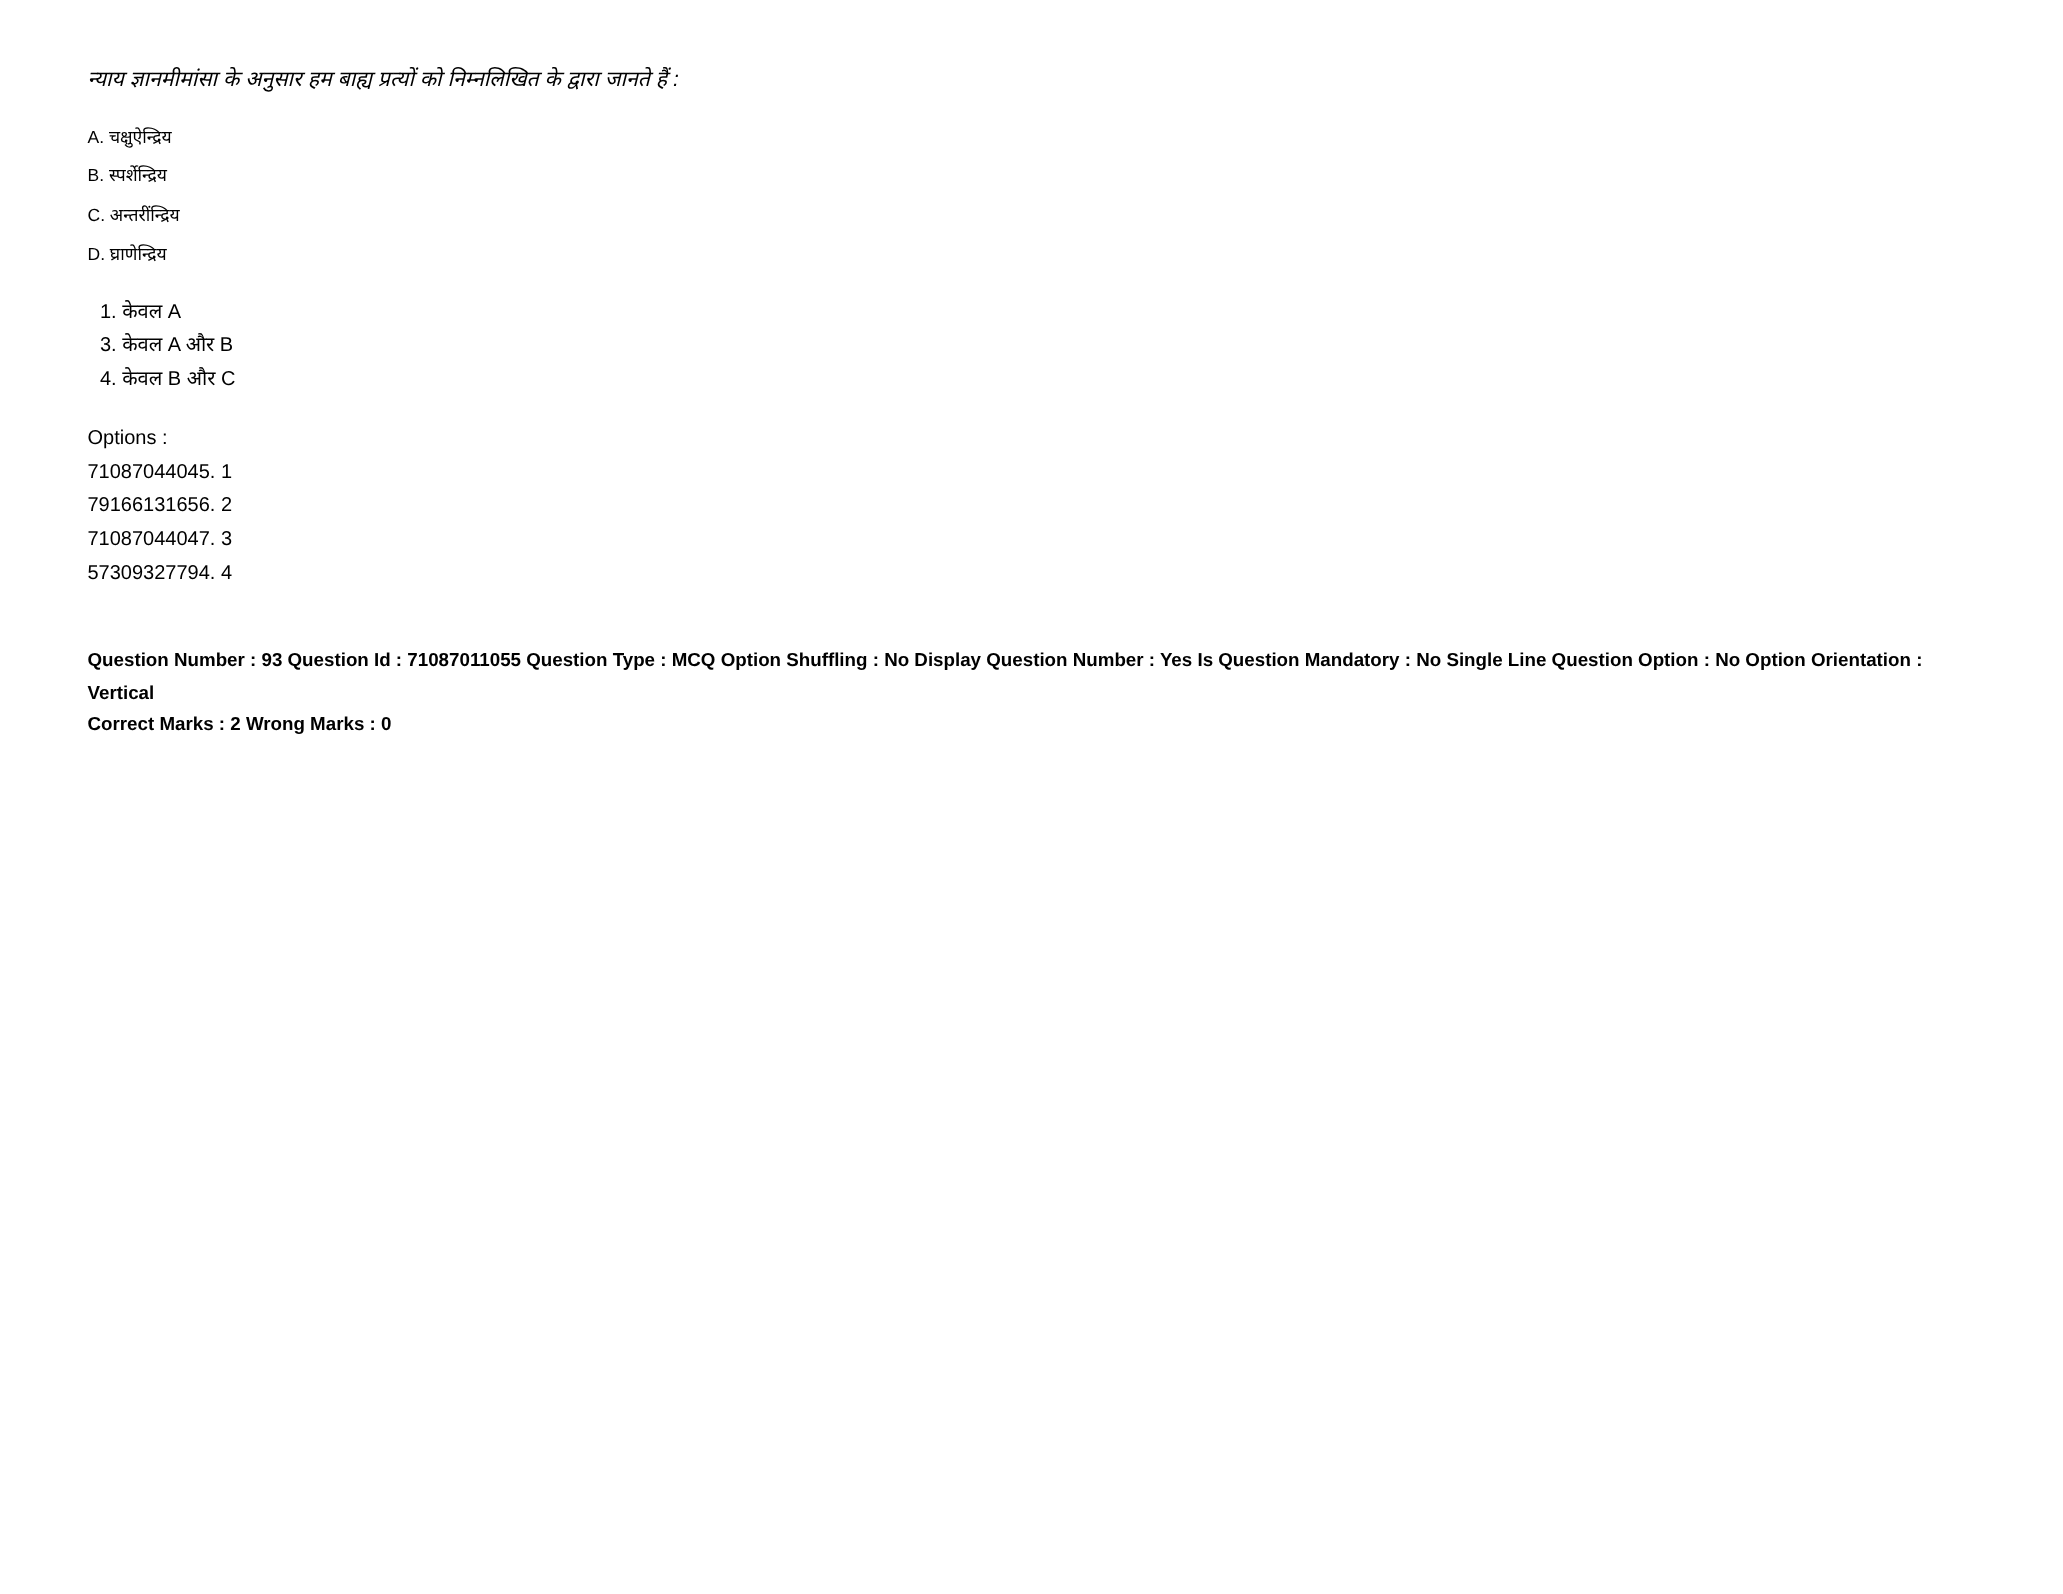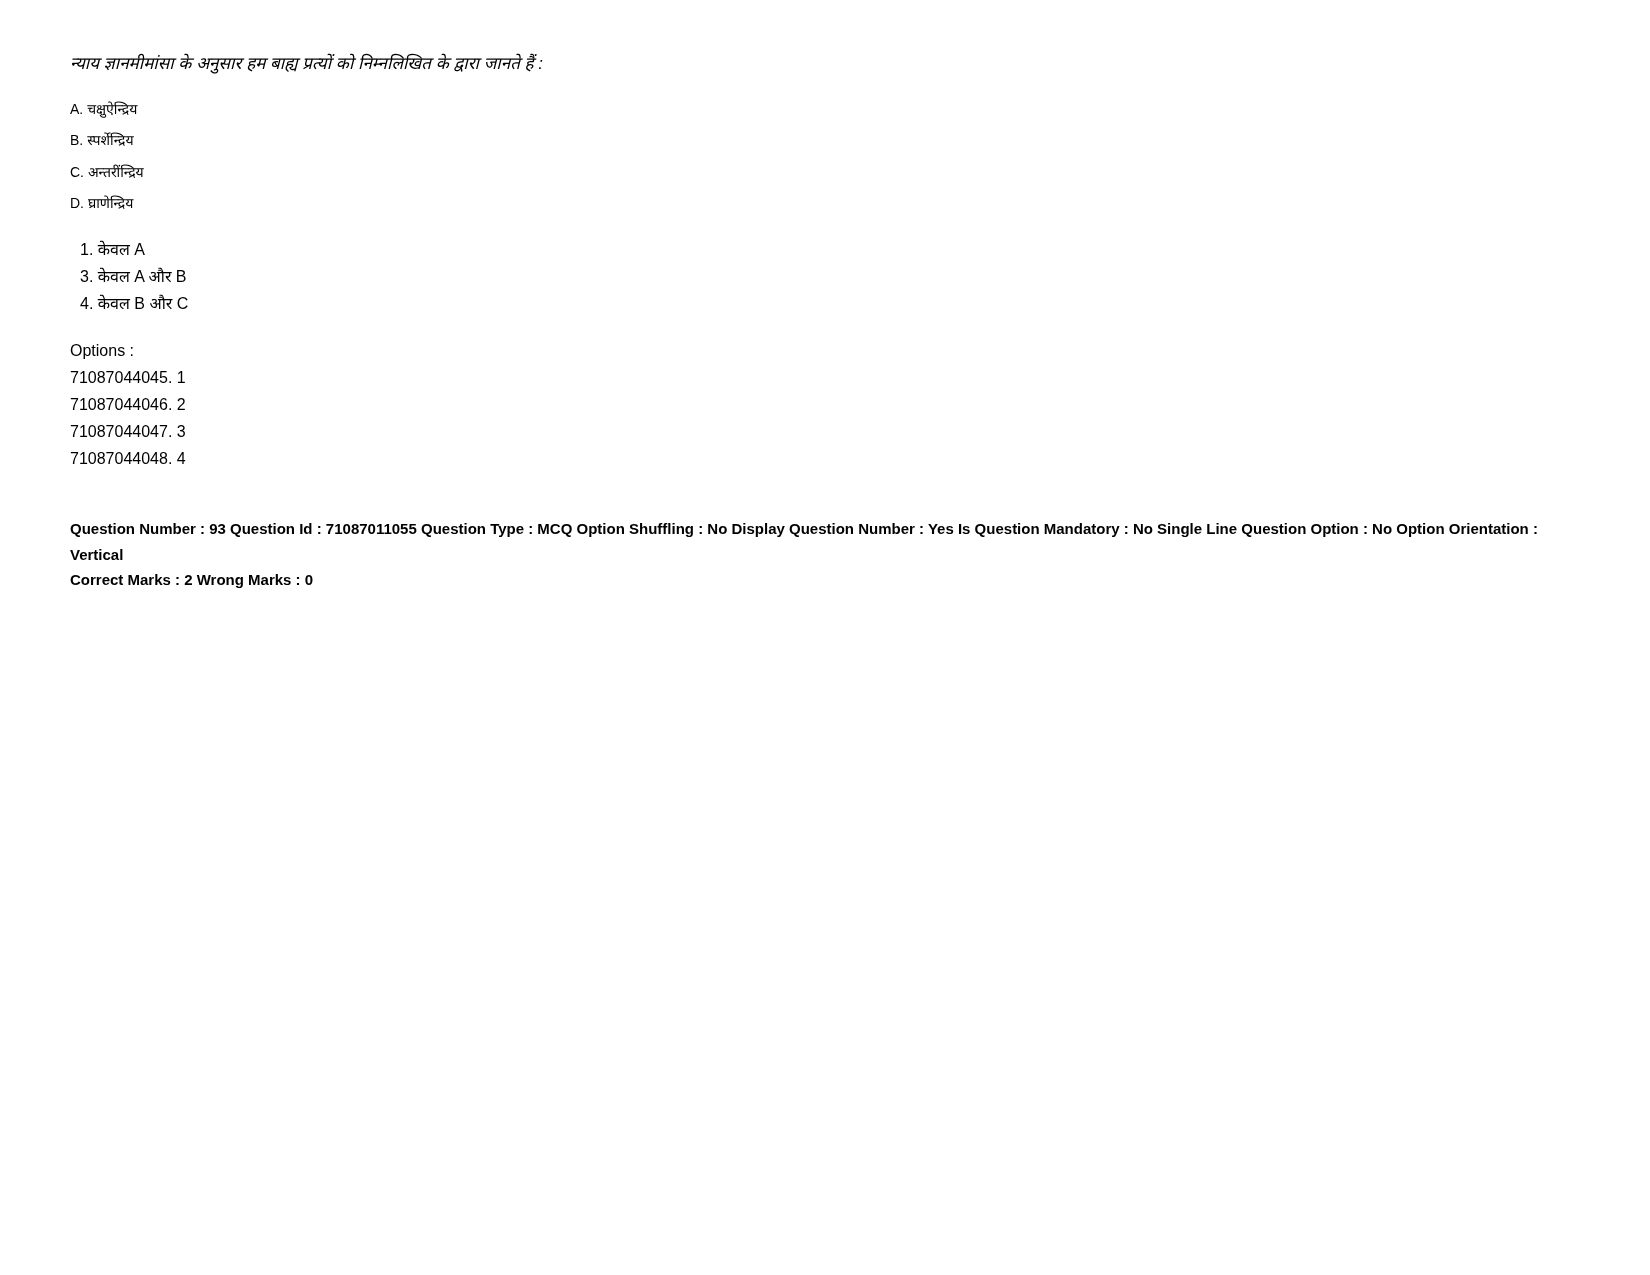--- a/index.html
+++ b/index.html
@@ -94,26 +94,26 @@
     <span>4. </span><span>केवल B और C</span>
   </div>
 </div>
 
 <div class="options-section">
   <div class="options-label">Options :</div>
   <div class="option-code-item">
     <span>71087044045. </span><span>1</span>
   </div>
   <div class="option-code-item">
-    <span>71087044046. </span><span>2</span>
+    <span>79166131656. </span><span>2</span>
   </div>
   <div class="option-code-item">
     <span>71087044047. </span><span>3</span>
   </div>
   <div class="option-code-item">
-    <span>71087044048. </span><span>4</span>
+    <span>57309327794. </span><span>4</span>
   </div>
 </div>
 
 <div class="meta-section">
   <div>Question Number : 93 Question Id : 71087011055 Question Type : MCQ Option Shuffling : No Display Question Number : Yes Is Question Mandatory : No Single Line Question Option : No Option Orientation : Vertical</div>
   <div>Correct Marks : 2 Wrong Marks : 0</div>
 </div>
 
 </body></html>

